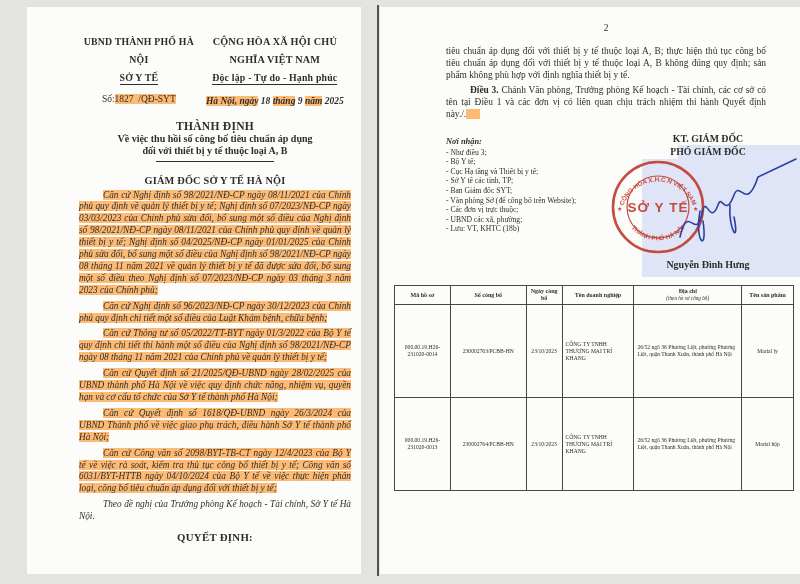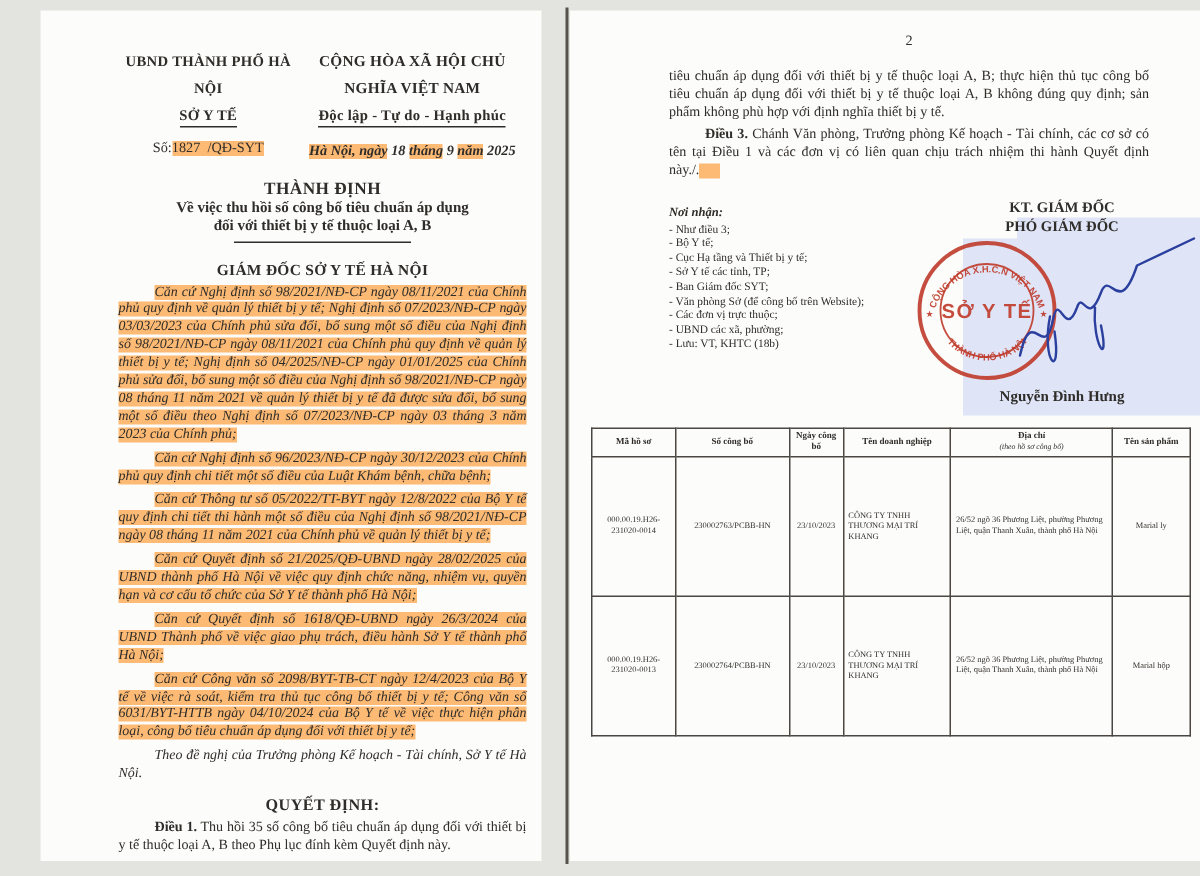--- a/index.html
+++ b/index.html
@@ -107,29 +107,28 @@
       <div class="t1">THÀNH ĐỊNH</div>
       <div class="t2">Về việc thu hồi số công bố tiêu chuẩn áp dụng</div>
       <div class="t2">đối với thiết bị y tế thuộc loại A, B</div>
       <div class="title-underline"></div>
     </div>
 
     <div class="authority">GIÁM ĐỐC SỞ Y TẾ HÀ NỘI</div>
 
     <p class="recital"><span class="hl">Căn cứ Nghị định số 98/2021/NĐ-CP ngày 08/11/2021 của Chính phủ quy định về quản lý thiết bị y tế; Nghị định số 07/2023/NĐ-CP ngày 03/03/2023 của Chính phủ sửa đổi, bổ sung một số điều của Nghị định số 98/2021/NĐ-CP ngày 08/11/2021 của Chính phủ quy định về quản lý thiết bị y tế; Nghị định số 04/2025/NĐ-CP ngày 01/01/2025 của Chính phủ sửa đổi, bổ sung một số điều của Nghị định số 98/2021/NĐ-CP ngày 08 tháng 11 năm 2021 về quản lý thiết bị y tế đã được sửa đổi, bổ sung một số điều theo Nghị định số 07/2023/NĐ-CP ngày 03 tháng 3 năm 2023 của Chính phủ;</span></p>
     <p class="recital"><span class="hl">Căn cứ Nghị định số 96/2023/NĐ-CP ngày 30/12/2023 của Chính phủ quy định chi tiết một số điều của Luật Khám bệnh, chữa bệnh;</span></p>
-    <p class="recital"><span class="hl">Căn cứ Thông tư số 05/2022/TT-BYT ngày 12/8/2022 của Bộ Y tế quy định chi tiết thi hành một số điều của Nghị định số 98/2021/NĐ-CP ngày 08 tháng 11 năm 2021 của Chính phủ về quản lý thiết bị y tế;</span></p>
+    <p class="recital"><span class="hl">Căn cứ Thông tư số 05/2022/TT-BYT ngày 01/3/2022 của Bộ Y tế quy định chi tiết thi hành một số điều của Nghị định số 98/2021/NĐ-CP ngày 08 tháng 11 năm 2021 của Chính phủ về quản lý thiết bị y tế;</span></p>
     <p class="recital"><span class="hl">Căn cứ Quyết định số 21/2025/QĐ-UBND ngày 28/02/2025 của UBND thành phố Hà Nội về việc quy định chức năng, nhiệm vụ, quyền hạn và cơ cấu tổ chức của Sở Y tế thành phố Hà Nội;</span></p>
     <p class="recital"><span class="hl">Căn cứ Quyết định số 1618/QĐ-UBND ngày 26/3/2024 của UBND Thành phố về việc giao phụ trách, điều hành Sở Y tế thành phố Hà Nội;</span></p>
     <p class="recital"><span class="hl">Căn cứ Công văn số 2098/BYT-TB-CT ngày 12/4/2023 của Bộ Y tế về việc rà soát, kiểm tra thủ tục công bố thiết bị y tế; Công văn số 6031/BYT-HTTB ngày 04/10/2024 của Bộ Y tế về việc thực hiện phân loại, công bố tiêu chuẩn áp dụng đối với thiết bị y tế;</span></p>
     <p class="recital"><span>Theo đề nghị của Trưởng phòng Kế hoạch - Tài chính, Sở Y tế Hà Nội.</span></p>
 
     <div class="qd-heading">QUYẾT ĐỊNH:</div>
 
-    <p class="plain-par"><b>Điều 1.</b><span> Thu hồi 35 số công bố tiêu chuẩn áp dụng đối với thiết bị y tế thuộc loại A, B theo Phụ lục đính kèm Quyết định này.</span></p>
 
   </div>
 </div>
 
 <div class="page-divider"></div>
 
 <div class="page" id="page2">
   <div class="p2-inner">
     <div class="page-num">2</div>
 

